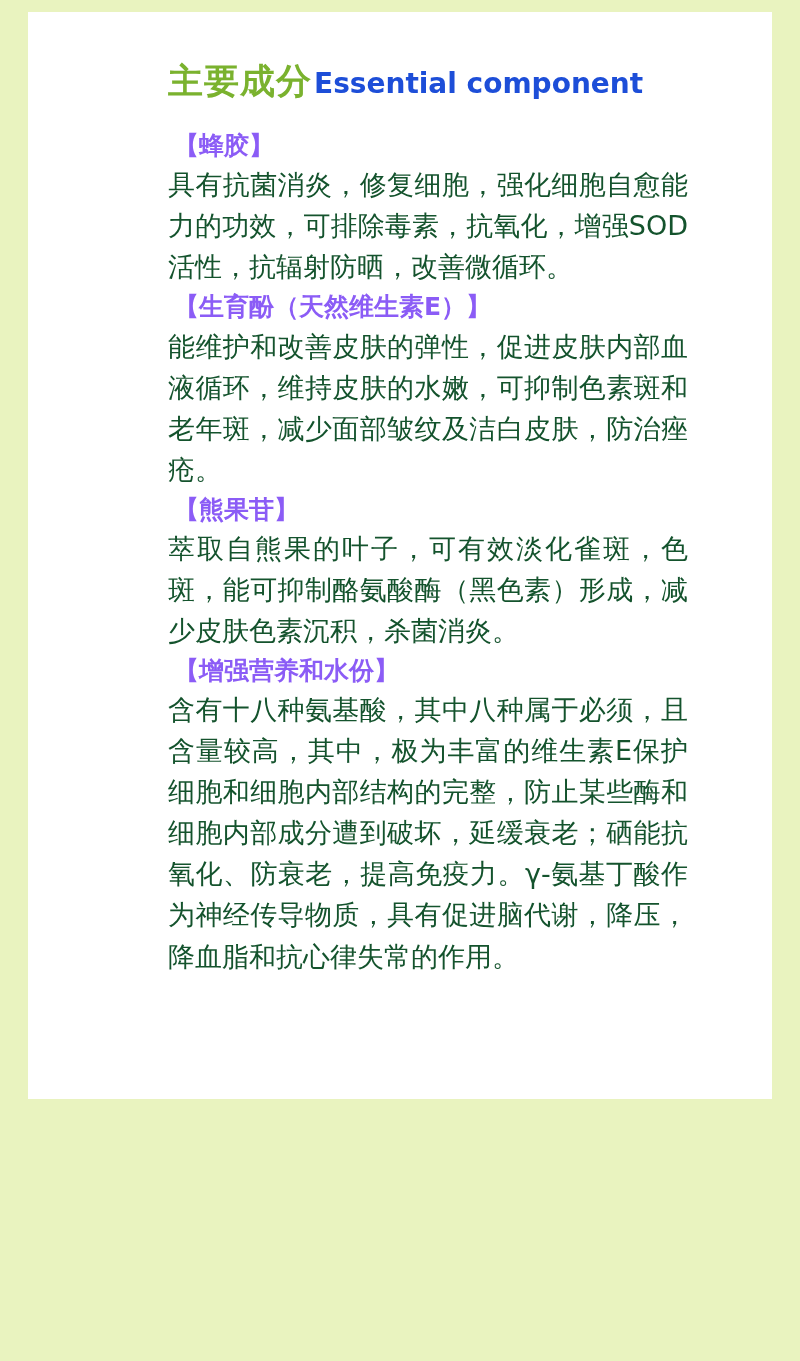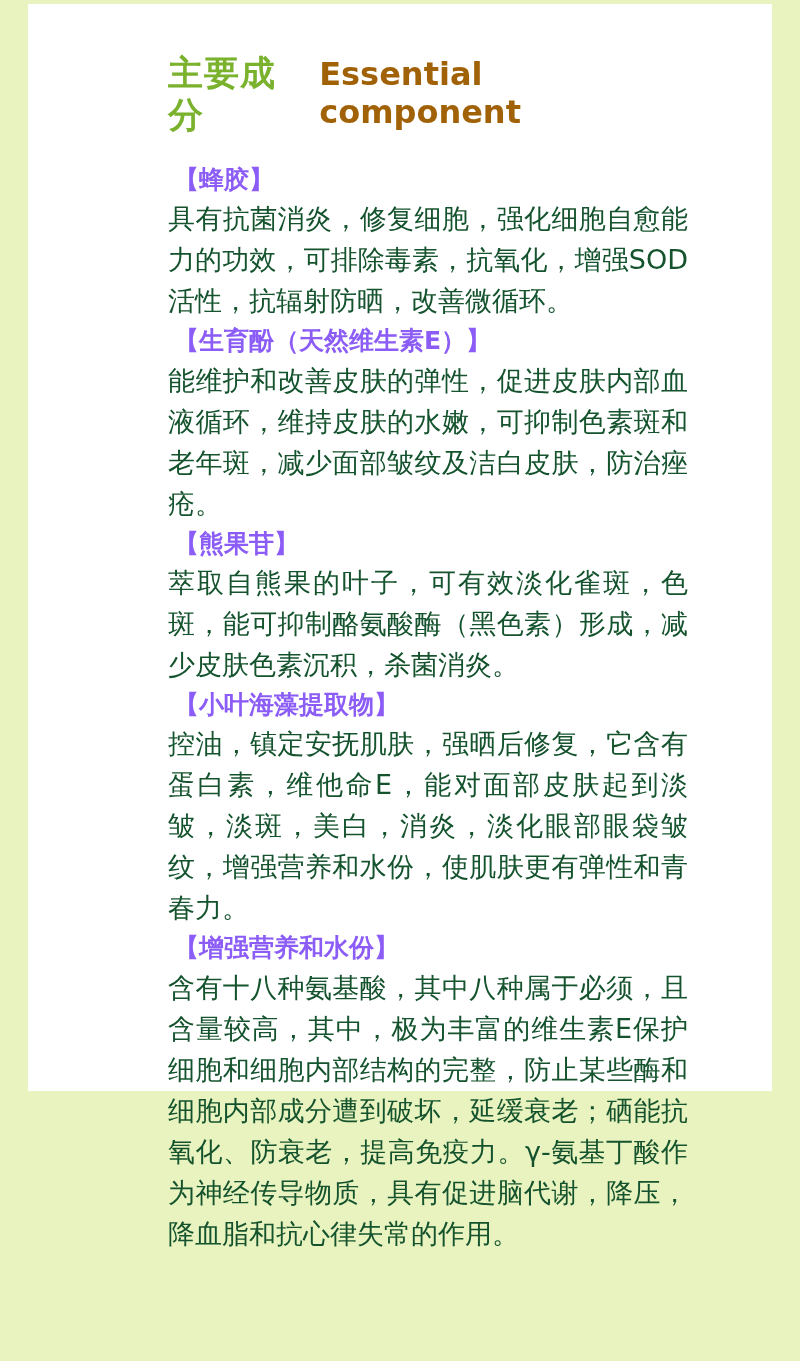--- a/index.html
+++ b/index.html
@@ -15,21 +15,21 @@
   }
   .page {
     position: relative;
     width: 800px;
     height: 1361px;
     box-sizing: border-box;
   }
   .sheet {
     position: absolute;
     left: 28px;
-    top: 4px;
+    top: 12px;
     width: 744px;
     height: 1087px;
     background: #ffffff;
     box-sizing: border-box;
   }
   .content {
     position: absolute;
     left: 140px;
     top: 48px;
     width: 520px;
@@ -40,25 +40,25 @@
     margin-bottom: 26px;
   }
   .title-cn {
     font-size: 35px;
     font-weight: bold;
     color: #7ab22e;
     letter-spacing: 1px;
     line-height: 1.2;
   }
   .title-en {
-    font-size: 32px;
+    font-size: 28px;
     font-weight: bold;
-    color: #a16207;
+    color: #1d4ed8;
     letter-spacing: 0px;
-    margin-left: 10px;
+    margin-left: 2px;
     line-height: 1.2;
   }
   .section {
     margin-bottom: 2px;
   }
   .sec-head {
     font-size: 25px;
     font-weight: bold;
     color: #8b5cf6;
     line-height: 1.45;
@@ -98,24 +98,20 @@
       </div>
 
       <div class="section">
         <div class="sec-head">【熊果苷】</div>
         <div class="sec-body">萃取自熊果的叶子，可有效淡化雀斑，色斑，能可抑制酪氨酸酶（黑色素）形成，减少皮肤色素沉积，杀菌消炎。</div>
       </div>
 
       <div class="section">
       </div>
 
-      <div class="section">
-        <div class="sec-head">【小叶海藻提取物】</div>
-        <div class="sec-body">控油，镇定安抚肌肤，强晒后修复，它含有蛋白素，维他命E，能对面部皮肤起到淡皱，淡斑，美白，消炎，淡化眼部眼袋皱纹，增强营养和水份，使肌肤更有弹性和青春力。</div>
-      </div>
 
       <div class="section">
         <div class="sec-head">【增强营养和水份】</div>
         <div class="sec-body">含有十八种氨基酸，其中八种属于必须，且含量较高，其中，极为丰富的维生素E保护细胞和细胞内部结构的完整，防止某些酶和细胞内部成分遭到破坏，延缓衰老；硒能抗氧化、防衰老，提高免疫力。γ-氨基丁酸作为神经传导物质，具有促进脑代谢，降压，降血脂和抗心律失常的作用。</div>
       </div>
 
     </div>
   </div>
 </div>
 

